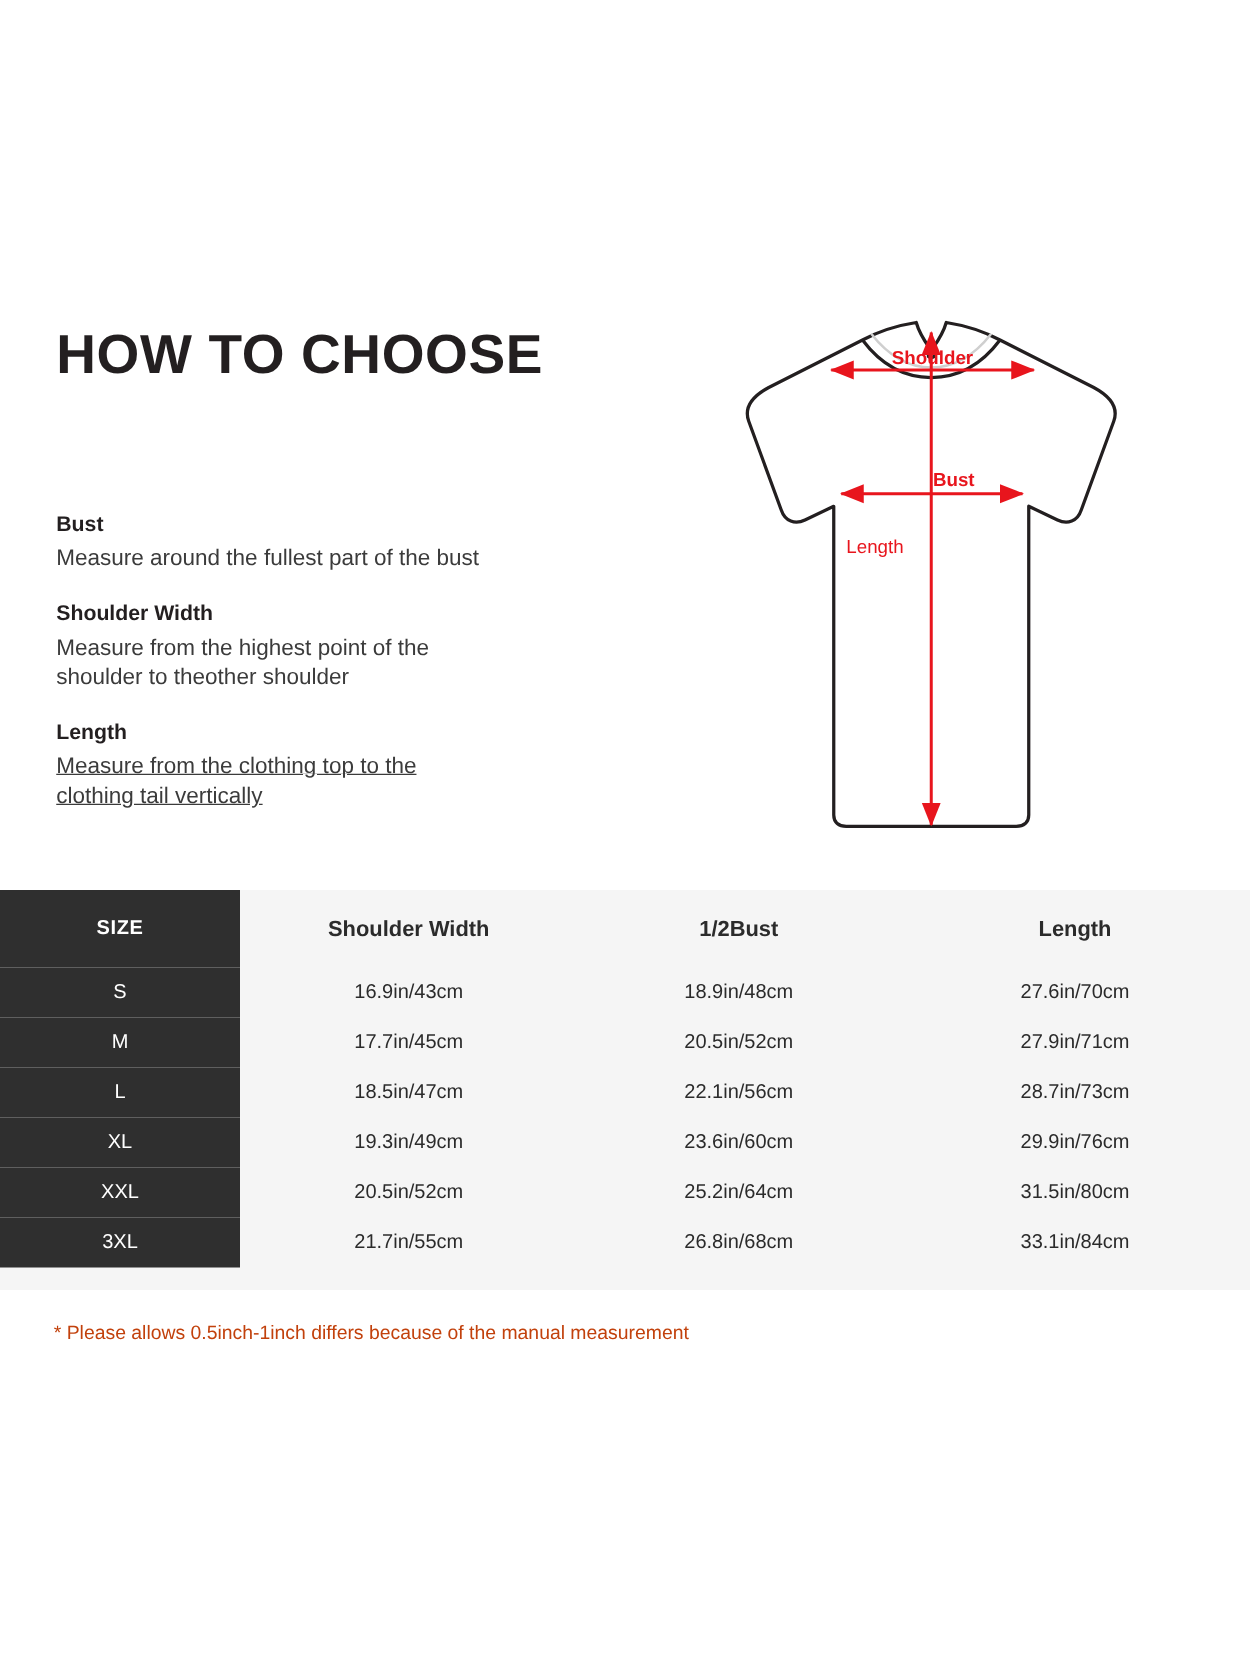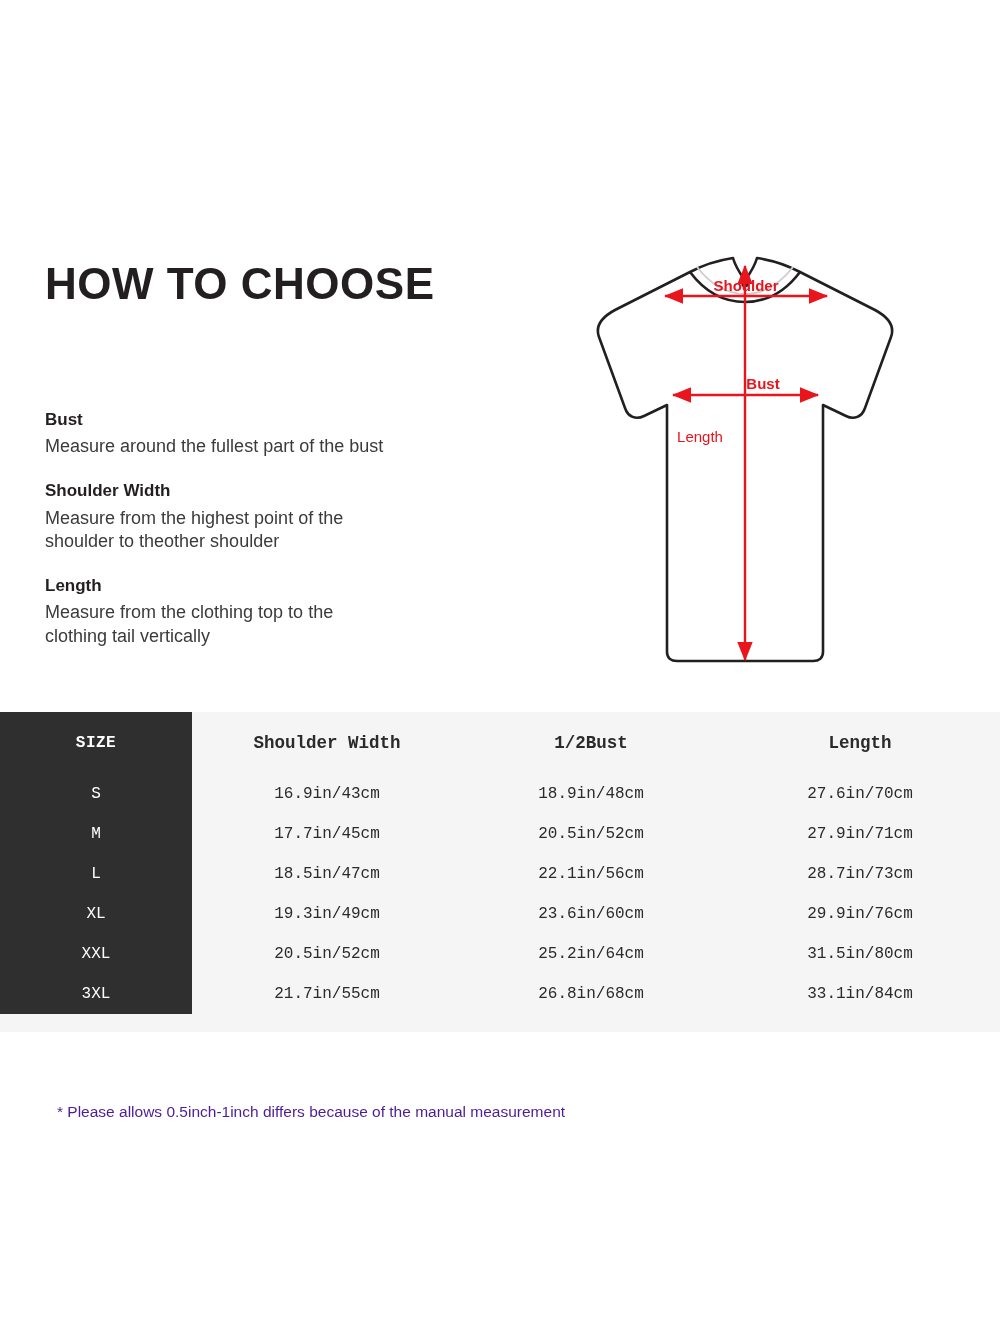--- a/index.html
+++ b/index.html
@@ -63,21 +63,21 @@
     margin: 0 0 5px 0;
     line-height: 1.2;
   }
   .def-desc {
     font-size: 18px;
     color: #3b3b3b;
     margin: 0 0 22px 0;
     line-height: 1.32;
     max-width: 350px;
   }
-  .def-desc.last { margin-bottom: 0; }
+  .def-desc.last { margin-bottom: 0; text-decoration: underline; }
 
   
   .diagram {
     position: absolute;
     left: 505px;
     top: 240px;
     width: 480px;
     height: 450px;
     text-decoration: underline;
   }
@@ -104,21 +104,20 @@
 
   table.size-table th,
   table.size-table td {
     text-align: center;
     font-size: 16px;
     color: #2b2b2b;
     padding: 0;
     height: 40px;
     vertical-align: middle;
     background: #f5f5f5;
-    font-family: Liberation Mono, monospace;
   }
   table.size-table thead th {
     height: 62px;
     font-size: 17.5px;
     font-weight: bold;
   }
   table.size-table thead th.size-head,
   table.size-table tbody td.size-cell {
     background: #2f2f2f;
     color: #ffffff;
@@ -129,24 +128,23 @@
     letter-spacing: 0.5px;
   }
   table.size-table tbody td.size-cell {
     font-weight: normal;
     font-size: 16px;
   }
 
   .footnote {
     position: absolute;
     top: 1058px;
-    left: 57px;
+    left: 43px;
     font-size: 15.5px;
-    color: #4c1d95;
-    margin-top: 45px;
+    color: #c2410c;
   }
 </style>
 </head>
 <body>
 
 <div class="page">
 
   <div class="top">
 
     <div class="headings">

